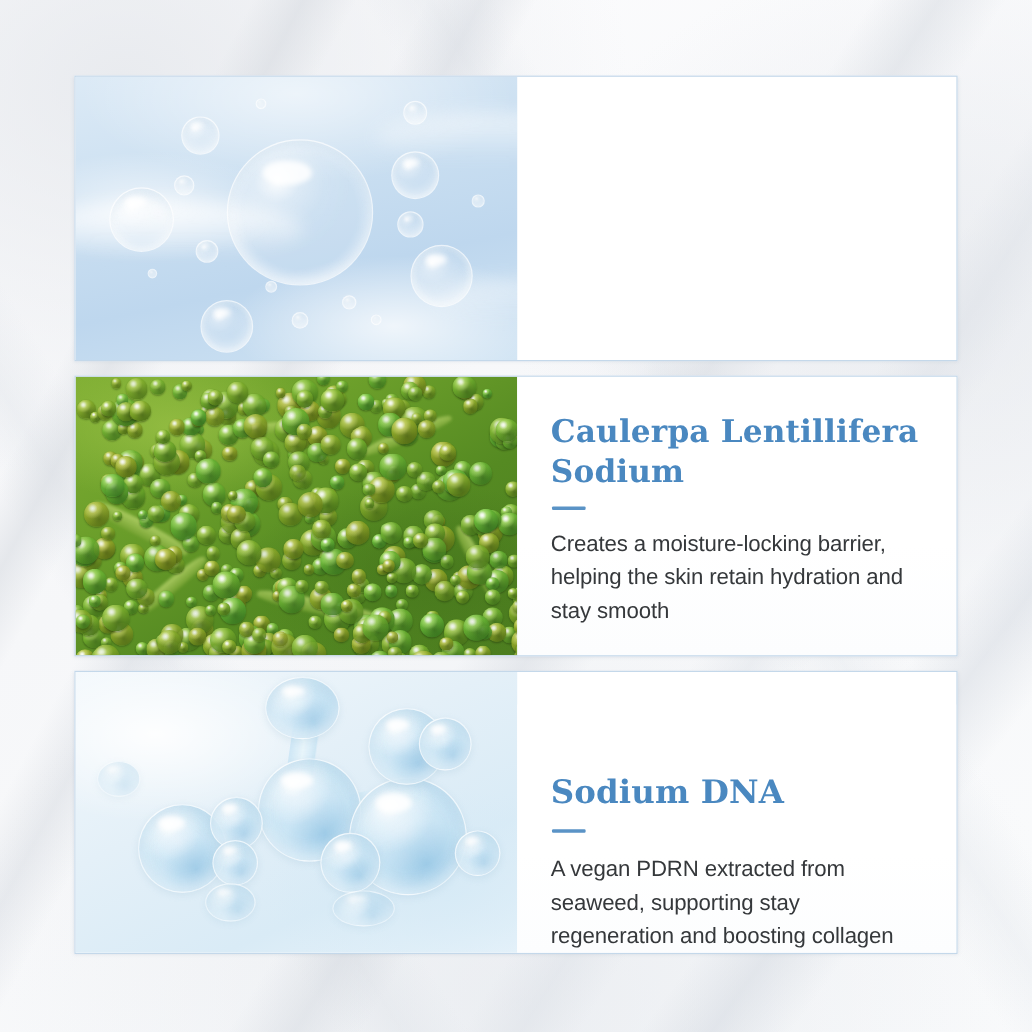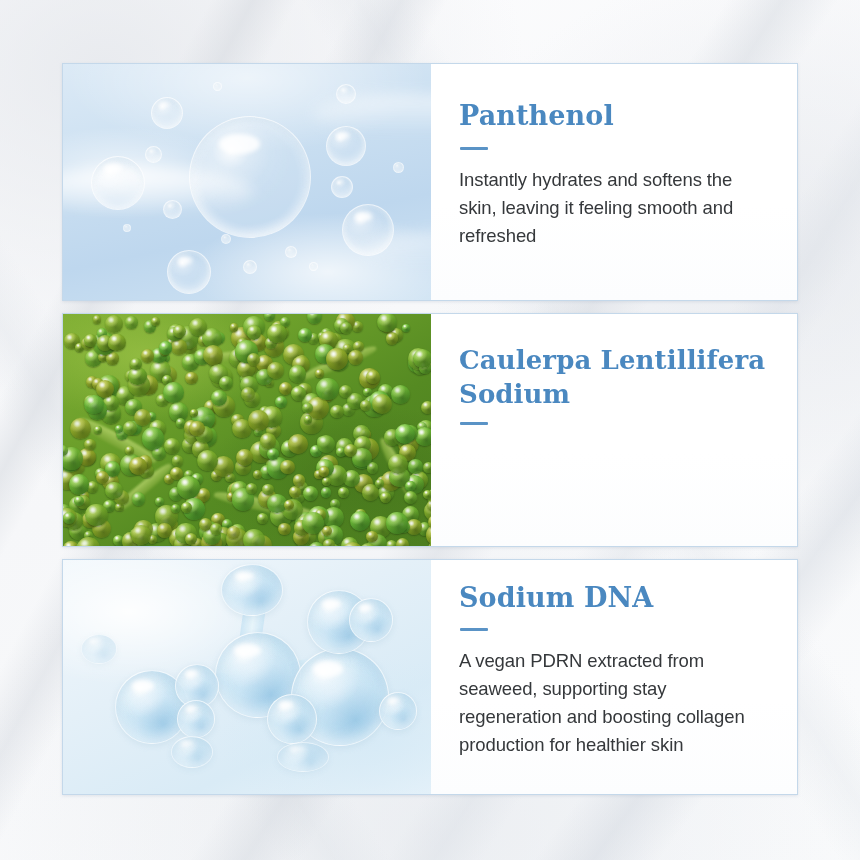--- a/index.html
+++ b/index.html
@@ -62,21 +62,21 @@
   }
 
   .body {
     flex: 1 1 auto;
     background: linear-gradient(180deg,#ffffff 0%, #ffffff 60%, #fcfdfe 100%);
     padding: 34px 26px 20px 28px;
     box-sizing: border-box;
     position: relative;
   }
   .card-2 .body { padding-top: 30px; }
-  .card-3 .body { padding-top: 20px; }
+  .card-3 .body { padding-top: 56px; margin-top: 27px; }
 
   .title {
     font-family: "DejaVu Serif", "Liberation Serif", serif;
     font-weight: 700;
     color: #4a88c0;
     font-size: 27px;
     line-height: 1.30;
     letter-spacing: 0.1px;
     margin: 0;
   }
@@ -223,25 +223,20 @@
       <div class="bub" style="left:268px;top:112px;width:22px;height:22px;"></div>
       <div class="bub" style="left:279px;top:140px;width:52px;height:52px;"></div>
       <div class="bub" style="left:104px;top:186px;width:44px;height:44px;"></div>
       <div class="bub" style="left:180px;top:196px;width:14px;height:14px;"></div>
       <div class="bub" style="left:222px;top:182px;width:12px;height:12px;"></div>
       <div class="bub" style="left:158px;top:170px;width:10px;height:10px;"></div>
       <div class="bub" style="left:246px;top:198px;width:9px;height:9px;"></div>
       <div class="bub" style="left:60px;top:160px;width:8px;height:8px;"></div>
       <div class="bub" style="left:330px;top:98px;width:11px;height:11px;"></div>
       <div class="bub" style="left:150px;top:18px;width:9px;height:9px;"></div>
-    </div>
-    <div class="body">
-      <h2 class="title">Panthenol</h2>
-      <div class="rule"></div>
-      <p class="desc">Instantly hydrates and softens the skin, leaving it feeling smooth and refreshed</p>
     </div>
   </div>
 
   <div class="card card-2">
     <div class="media m-grapes">
       <div class="stem" style="left:10px;top:120px;width:88px;height:13px;transform:rotate(28deg);"></div>
       <div class="stem" style="left:46px;top:168px;width:70px;height:11px;transform:rotate(-40deg);"></div>
       <div class="stem" style="left:150px;top:186px;width:110px;height:12px;transform:rotate(12deg);"></div>
       <div class="stem" style="left:236px;top:44px;width:80px;height:10px;transform:rotate(-22deg);"></div>
       <div class="stem" style="left:300px;top:150px;width:70px;height:11px;transform:rotate(62deg);"></div>
@@ -661,20 +656,21 @@
           <div class="grape" style="left:100.4px;top:68.0px;width:20.6px;height:20.6px;opacity:0.89;filter:hue-rotate(10.7deg);"></div>
           <div class="grape" style="left:146.5px;top:208.9px;width:12.4px;height:12.4px;opacity:0.82;filter:hue-rotate(-2.3deg);"></div>
           <div class="grape" style="left:179.6px;top:214.9px;width:22.6px;height:22.6px;opacity:0.86;filter:hue-rotate(2.2deg);"></div>
           <div class="grape" style="left:255.8px;top:152.2px;width:10.5px;height:10.5px;opacity:0.97;filter:hue-rotate(-11.3deg);"></div>
           <div class="grape" style="left:20.9px;top:80.5px;width:19.8px;height:19.8px;opacity:0.86;filter:hue-rotate(12.6deg);"></div>
         </div>
     </div>
     <div class="body">
       <h2 class="title">Caulerpa Lentillifera Sodium</h2>
       <div class="rule"></div>
+      <p class="desc">Creates a moisture-locking barrier, helping the skin retain hydration and stay smooth</p>
     </div>
   </div>
 
   <div class="card card-3">
     <div class="media m-molecule">
       <div class="bond" style="left:150px;top:120px;width:60px;height:16px;transform:rotate(18deg);"></div>
       <div class="bond" style="left:178px;top:42px;width:22px;height:52px;transform:rotate(8deg);"></div>
       <div class="bond" style="left:228px;top:96px;width:60px;height:18px;transform:rotate(-12deg);"></div>
       <div class="bond" style="left:250px;top:150px;width:44px;height:16px;transform:rotate(42deg);"></div>
       <div class="mol" style="left:152px;top:72px;width:86px;height:86px;"></div>

